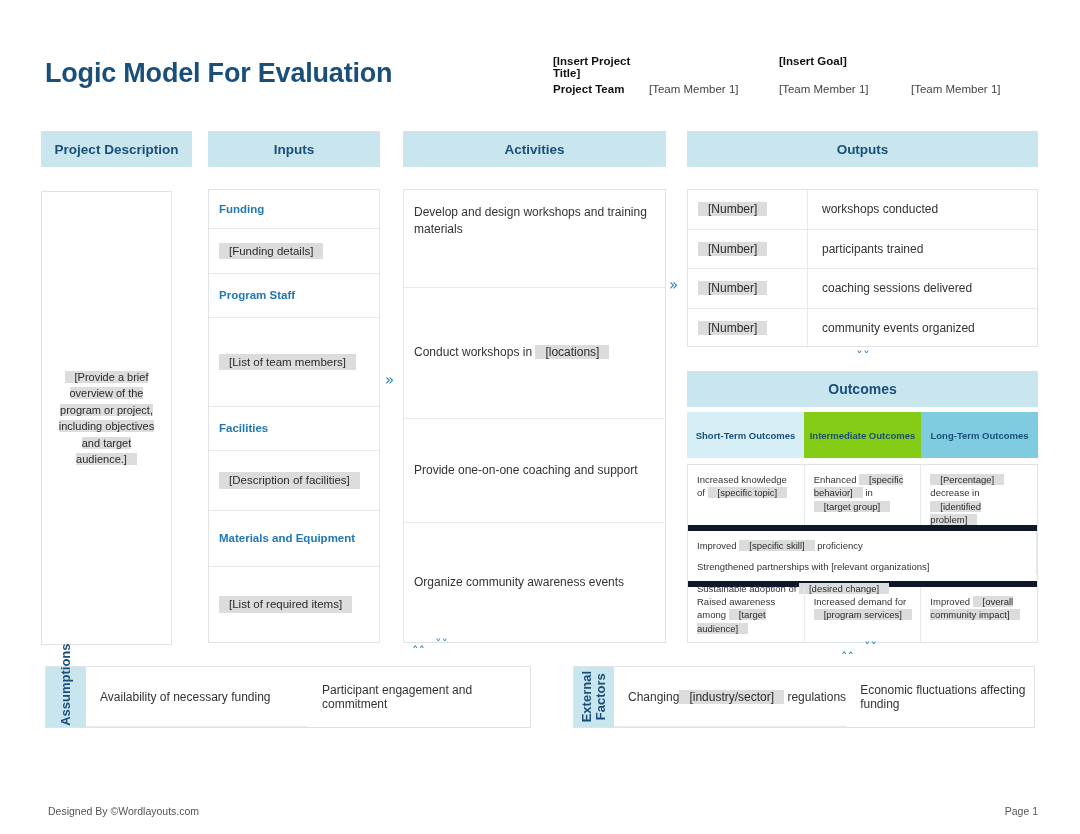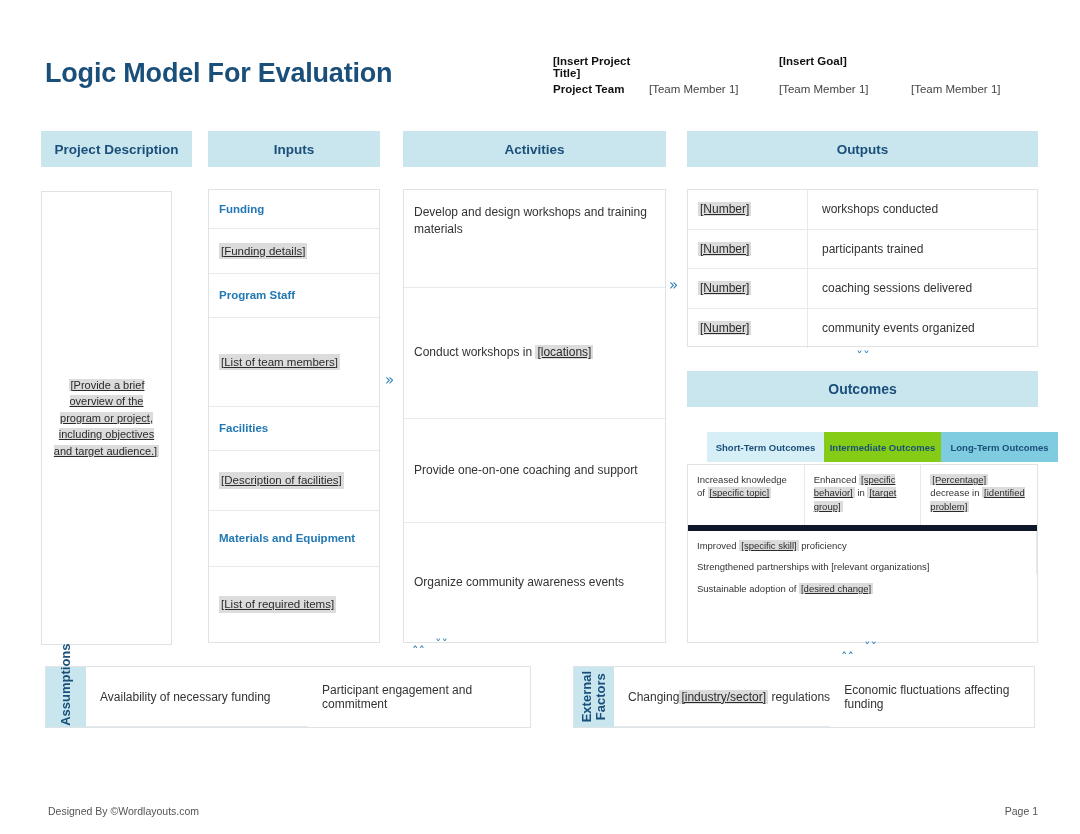--- a/index.html
+++ b/index.html
@@ -79,22 +79,21 @@
     padding: 0 10px;
     font-size: 11.5px;
     color: #333;
     line-height: 1.45;
   }
   .cellrow:last-child { border-bottom: none; }
 
   .ph {
     background: #dcdcdc;
     color: #2b2b2b;
-    padding: 0 2px;
-    text-decoration: underline;
+    padding: 0 10px;
   }
 
   
   .desc-card {
     left: 41px; top: 191px; width: 131px; height: 454px;
     display: flex; align-items: center; 
     padding: 0 8px;
   }
   .desc-text {
     font-size: 11px;
@@ -137,23 +136,22 @@
   
   .band-outcomes {
     position: absolute;
     left: 687px; top: 371px; width: 351px; height: 36px;
     background: #c9e6ef; color: #1a4f7a;
     font-size: 14px; font-weight: bold;
     display: flex; align-items: center; justify-content: center;
   }
   .outcomes-head {
     position: absolute;
-    left: 687px; top: 432px; width: 351px; height: 30px;
-    display: flex;
-    margin-left: 20px;
+    left: 687px; top: 412px; width: 351px; height: 46px;
+    display: flex;
   }
   .oh {
     flex: 1;
     display: flex; align-items: center; justify-content: center;
     font-size: 9.5px; font-weight: bold;
     color: #1a4f7a;
     text-align: center;
   }
   .oh-1 { background: #d6eef5; }
   .oh-2 { background: #84cc16; }
@@ -356,20 +354,25 @@
   <div class="oc-row oc-r1">
     <div class="oc-cell">Increased knowledge of <span class="ph">[specific topic]</span></div>
     <div class="oc-cell">Enhanced <span class="ph">[specific behavior]</span> in <span class="ph">[target group]</span></div>
     <div class="oc-cell"><span class="ph">[Percentage]</span>&nbsp; decrease in <span class="ph">[identified problem]</span></div>
   </div>
   <div class="oc-row oc-r2">
     <div class="oc-cell">Improved <span class="ph">[specific skill]</span> proficiency</div>
     <div class="oc-cell">Strengthened partnerships with [relevant organizations]</div>
     <div class="oc-cell">Sustainable adoption of <span class="ph">[desired change]</span></div>
   </div>
+  <div class="oc-row oc-r3">
+    <div class="oc-cell">Raised awareness among <span class="ph">[target audience]</span></div>
+    <div class="oc-cell">Increased demand for <span class="ph">[program services]</span></div>
+    <div class="oc-cell">Improved <span class="ph">[overall community impact]</span></div>
+  </div>
 </div>
 
 <div class="chev chev-in-act">»</div>
 <div class="chev chev-act-out">»</div>
 <div class="chev chev-out-oc">ˇˇ</div>
 <div class="chev chev-up-act">ˆˆ</div>
 <div class="chev chev-dn-act">ˇˇ</div>
 <div class="chev chev-up-oc">ˆˆ</div>
 <div class="chev chev-dn-oc">ˇˇ</div>
 

